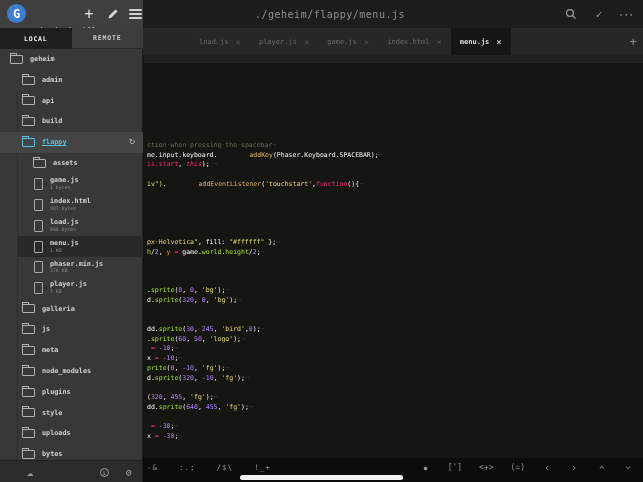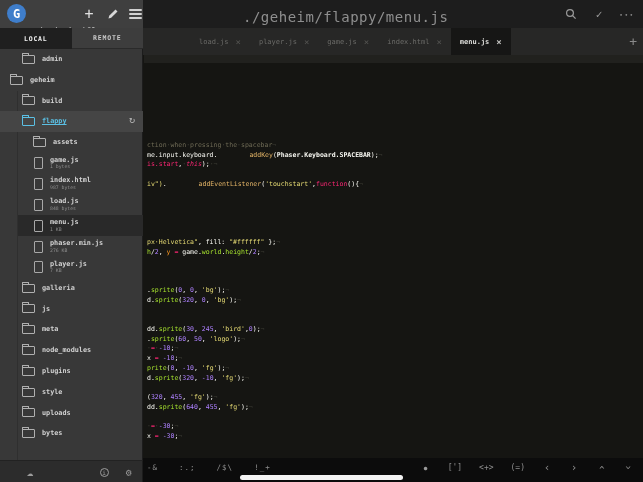--- a/index.html
+++ b/index.html
@@ -17,21 +17,21 @@
   .sb-path{position:absolute;left:31px;top:26px;font-size:10px;color:#b5b5b5;letter-spacing:0;}
   .hd-btn{position:absolute;top:6px;width:18px;height:16px;color:#d8d8d8;
           display:flex;align-items:center;justify-content:center;}
   .hd-plus{left:80px;font-size:15px;font-weight:300;color:#e0e0e0;}
   .hd-pencil{left:104px;}
   .hd-burger{left:126px;}
   .burger i{display:block;width:13px;height:2px;background:#d0d0d0;margin:2px 0;border-radius:1px;}
 
   
   .titlebar{position:absolute;left:143px;top:0;width:500px;height:28px;background:#1d1d1d;}
-  .tb-title{position:absolute;left:100px;top:9px;font-size:14px;color:#8f8f8f;letter-spacing:.5px;}
+  .tb-title{position:absolute;left:112px;top:9px;font-size:10px;color:#8f8f8f;letter-spacing:.5px;}
   .tb-icons{position:absolute;right:8px;top:0;height:28px;display:flex;align-items:center;gap:12px;}
   .tb-icon{color:#9a9a9a;font-size:11px;display:flex;align-items:center;justify-content:center;width:16px;height:16px;}
   .tb-dots{font-size:6px;letter-spacing:1.5px;color:#8a8a8a;}
 
   
   .tabstrip{position:absolute;left:143px;top:28px;width:500px;height:27px;background:#272726;display:flex;align-items:stretch;}
   .tabstrip .lead{width:47px;flex:none;}
   .etab{display:flex;align-items:center;padding:0 9px;font-size:7px;color:#6b6b68;gap:7px;flex:none;}
   .etab .x{color:#555552;font-size:9px;}
   .etab.active{background:#161615;color:#dededa;font-weight:bold;}
@@ -80,21 +80,21 @@
   .cl{height:9.7px;}
   .tok-pln{color:#f8f8f2;}
   .tok-com{color:#6e6a55;}
   .tok-str{color:#e6db74;}
   .tok-fn{color:#e5b567;padding-left:32px;}
   .tok-kw{color:#f92672;}
   .tok-kwi{color:#f92672;font-style:italic;}
   .tok-num{color:#ae81ff;}
   .tok-grn{color:#a6e22e;}
   .tok-org{color:#fd971f;}
-  .tok-cls{color:#f8f8f2;font-weight:bold;}
+  .tok-cls{color:#f8f8f2;font-weight:normal;}
   .tok-ws{color:#45453c;}
   .tok-nl{color:#3d3d35;}
 
   
   .bottombar{position:absolute;left:143px;top:458px;width:500px;height:24px;background:#0c0c0c;}
   .bkeys{position:absolute;left:4px;top:0;height:18px;display:flex;align-items:center;gap:21px;}
   .bkey{font-size:7.5px;color:#8f8f8f;letter-spacing:1px;}
   .rkeys{position:absolute;right:10px;top:0;height:18px;display:flex;align-items:center;gap:17px;}
   .rkey{font-size:8px;color:#8f8f8f;letter-spacing:0;display:flex;align-items:center;justify-content:center;min-width:10px;}
   .rkey.dot{font-size:6px;color:#9a9a9a;}
@@ -171,30 +171,36 @@
       <div class="tab-add">+</div>
   </div>
 
   <div class="sidebar">
     <div class="seg">
       <div class="seg-local">LOCAL</div>
       <div class="seg-remote">REMOTE</div>
     </div>
     <div class="tree">
       <div class="guide"></div>
-    <div class="trow lvl1">
+    <div class="trow lvl0">
+          <span class="icon-folder"></span>
+          <span class="meta2">
+            <span class="tname">geheim</span>
+          </span>
+        </div>
+        <div class="trow lvl1">
           <span class="icon-folder"></span>
           <span class="meta2">
             <span class="tname">admin</span>
           </span>
         </div>
-        <div class="trow lvl0">
-          <span class="icon-folder"></span>
-          <span class="meta2">
-            <span class="tname">geheim</span>
+        <div class="trow lvl1">
+          <span class="icon-folder"></span>
+          <span class="meta2">
+            <span class="tname">api</span>
           </span>
         </div>
         <div class="trow lvl1">
           <span class="icon-folder"></span>
           <span class="meta2">
             <span class="tname">build</span>
           </span>
         </div>
         <div class="trow lvl1 active-folder">
           <span class="icon-folder"></span>

